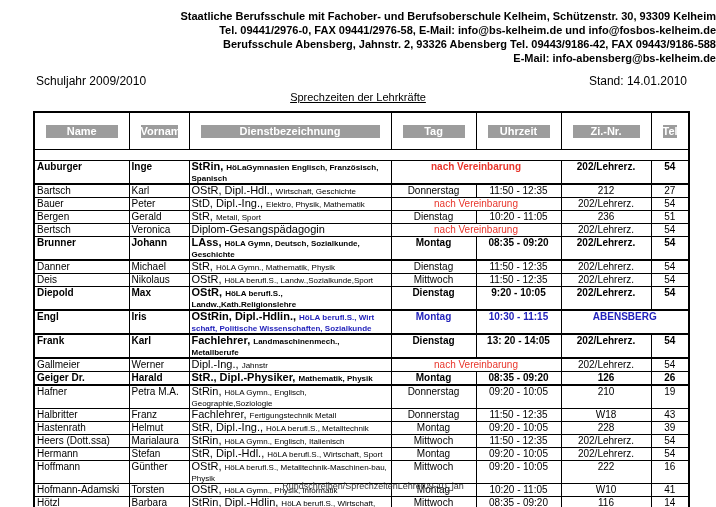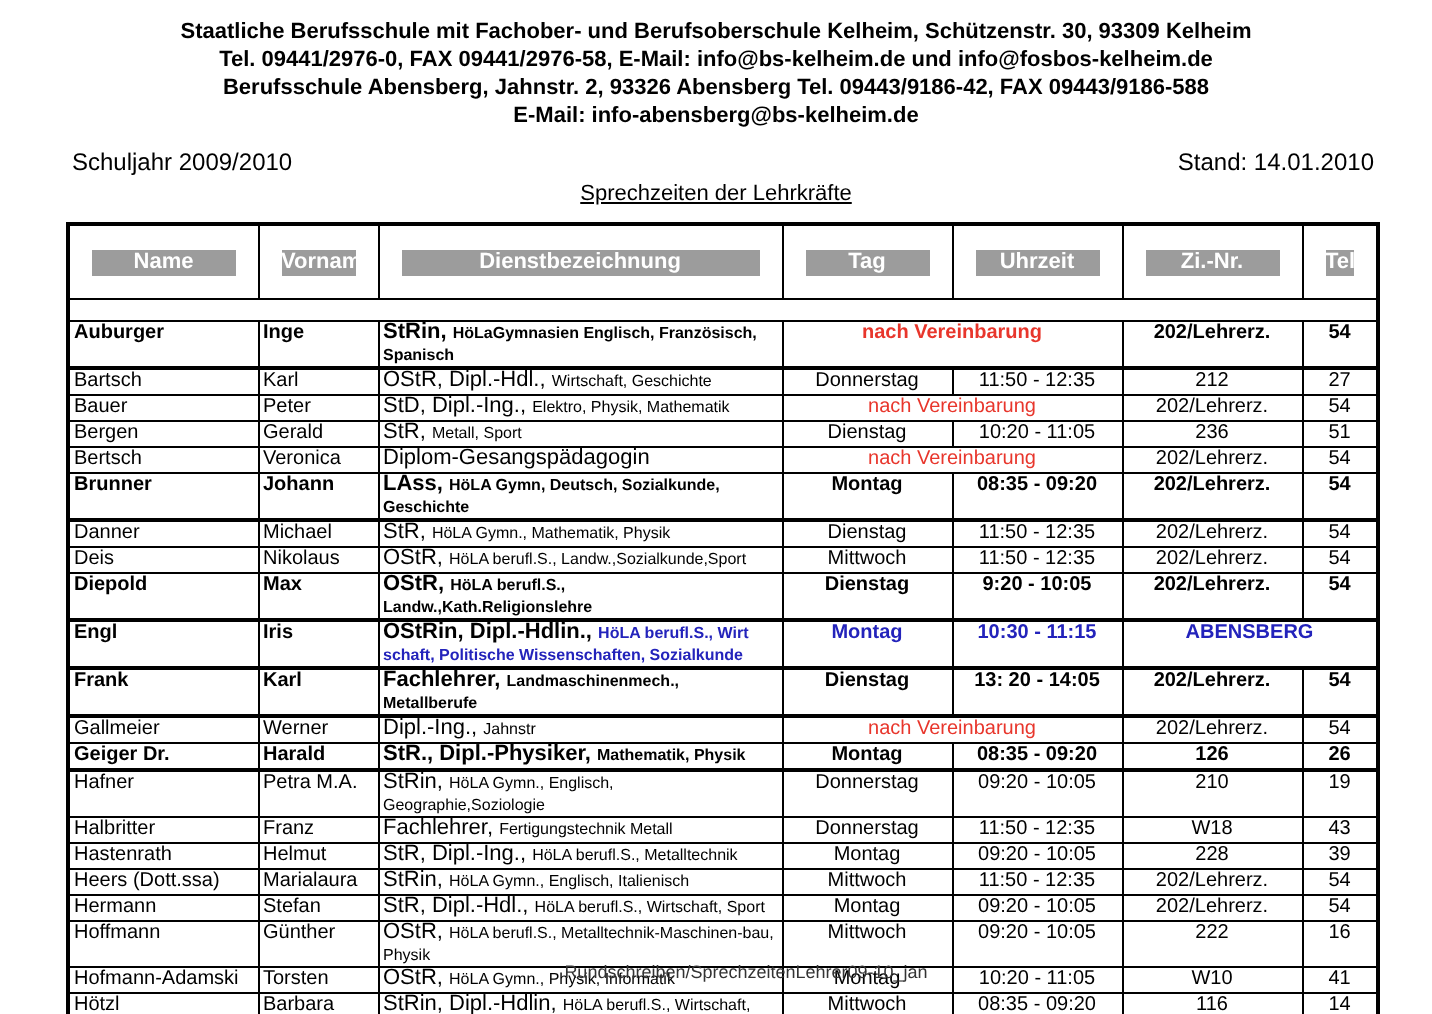--- a/index.html
+++ b/index.html
@@ -1,20 +1,20 @@
 <!DOCTYPE html>
 <html><head>
 <meta charset="utf-8">
 <style>
   html,body { margin:0; padding:0; background:#ffffff; }
   .page {
     position:relative; width:716px; height:507px; background:#ffffff;
     font-family:"Liberation Sans", sans-serif; color:#000; overflow:hidden;
   }
-  .letterhead { text-align:center; font-weight:bold; font-size:11px; line-height:14px; padding-top:9px; }
+  .letterhead { text-align:right; font-weight:bold; font-size:11px; line-height:14px; padding-top:9px; }
   .meta-row { display:flex; justify-content:space-between; font-size:12px; padding:0 29px 0 36px; margin-top:9px; }
   .doc-title { text-align:center; font-size:11px; text-decoration:underline; margin-top:3px; }
   table.sprech {
     border-collapse:collapse; table-layout:fixed; width:655px;
     margin:8px 0 0 33px; border:2px solid #000;
   }
   th { border:1px solid #000; padding:11px; background:#fff; height:14px; }
   th .hd { background:#9c9c9c; color:#fff; font-size:11px; font-weight:bold; line-height:13px; text-align:center; }
   td { border:1px solid #000; font-size:10px; line-height:11px; padding:0 2px; vertical-align:top; overflow:hidden; }
   tr.spacer td { height:10px; }

